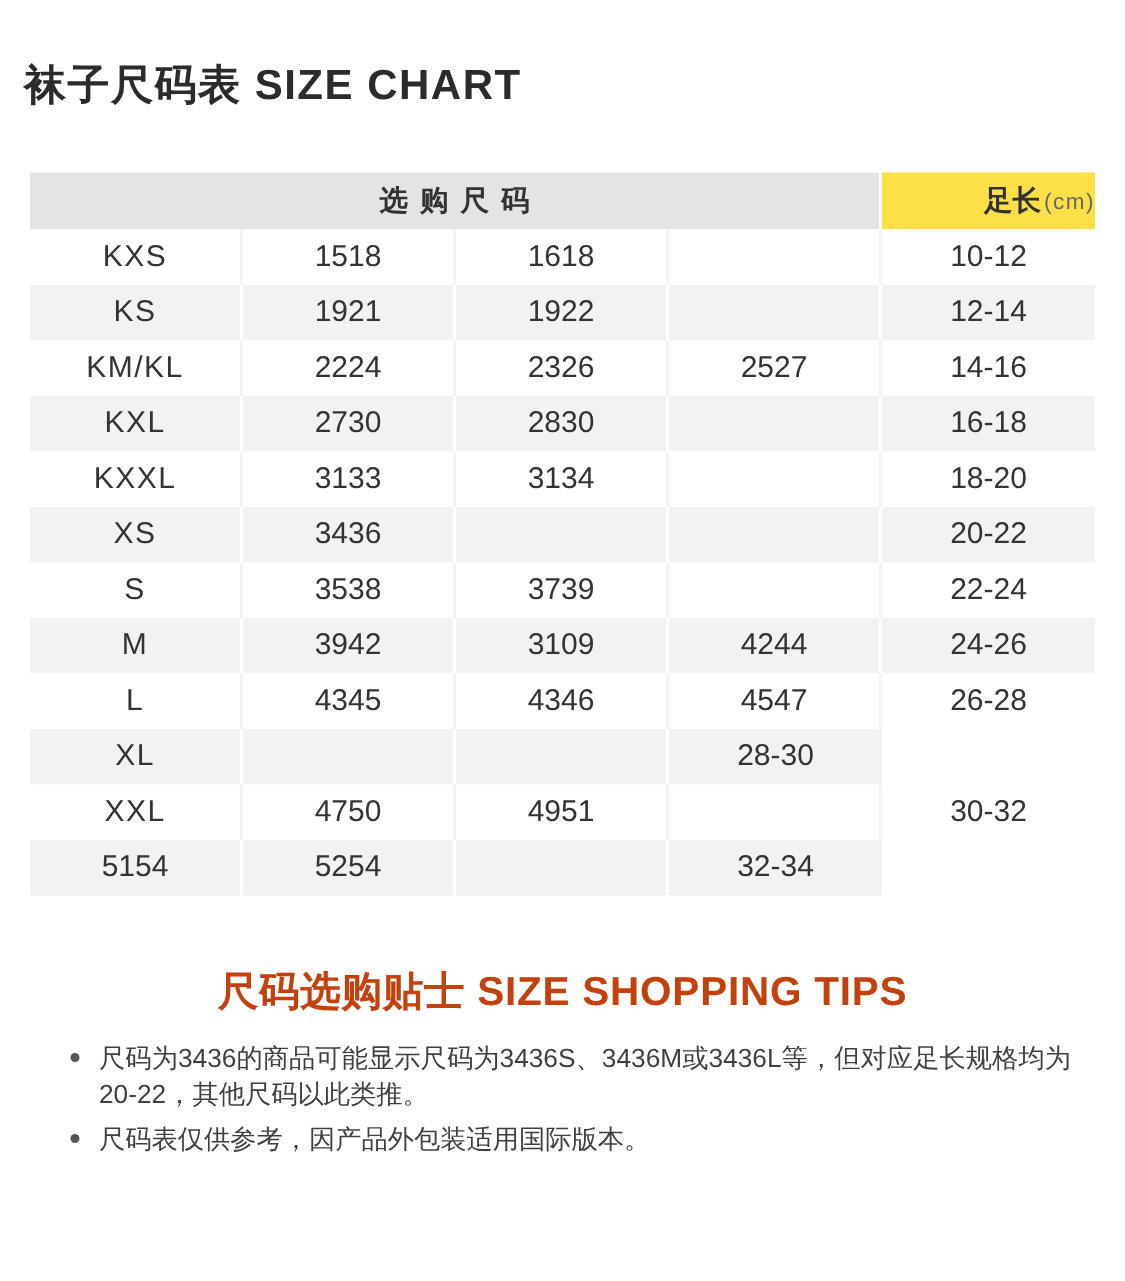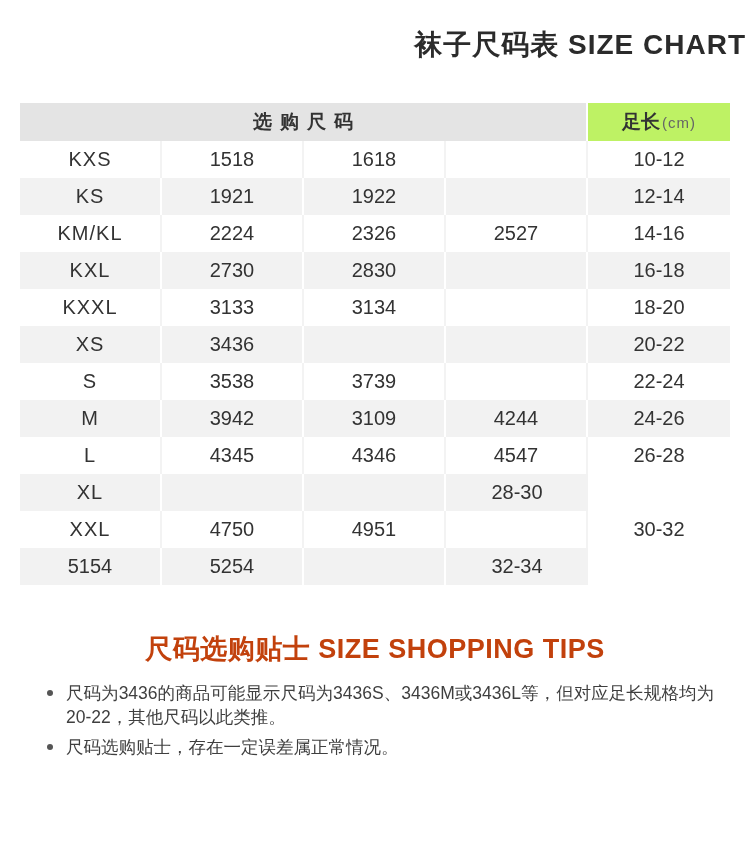--- a/index.html
+++ b/index.html
@@ -11,24 +11,24 @@
     width: 750px;
     height: 854px;
     overflow: hidden;
     font-family: "Liberation Sans", "DejaVu Sans", sans-serif;
     -webkit-font-smoothing: antialiased;
   }
   .page { width: 750px; }
 
   
   .main-title {
-    margin: 4px;
+    margin: 16px;
     padding-top: 24px;
     height: 34px;
-    text-align: right;
+    text-align: left;
     font-size: 28px;
     font-weight: bold;
     color: #2b2b2b;
     letter-spacing: 1px;
     line-height: 34px;
   }
   .tips-title {
     margin: 48px 0 0 0;
     text-align: center;
     font-size: 27px;
@@ -55,24 +55,24 @@
     align-items: center;
     justify-content: center;
     font-size: 19px;
     font-weight: bold;
     color: #333333;
     letter-spacing: 8px;
     padding-left: 8px; 
   }
   .th-foot {
     grid-column: 5;
-    background: #bef264;
+    background: #fde047;
     display: flex;
     align-items: center;
-    justify-content: center;
+    justify-content: flex-end;
     font-size: 19px;
     font-weight: bold;
     color: #333333;
   }
   .th-foot .unit {
     font-weight: normal;
     font-size: 15px;
     color: #666666;
     margin-left: 2px;
     letter-spacing: 1px;
@@ -218,17 +218,17 @@
 
   <h2 class="tips-title">尺码选购贴士 SIZE SHOPPING TIPS</h2>
 
   <ul class="tips-list">
     <li>
       <span class="bullet-dot"></span>
       <span>尺码为3436的商品可能显示尺码为3436S、3436M或3436L等，但对应足长规格均为20-22，其他尺码以此类推。</span>
     </li>
     <li>
       <span class="bullet-dot"></span>
-      <span>尺码选购贴士，存在一定误差属正常情况。</span>
+      <span>尺码表仅供参考，因产品外包装适用国际版本。</span>
     </li>
   </ul>
 
 </div>
 
 </body></html>

